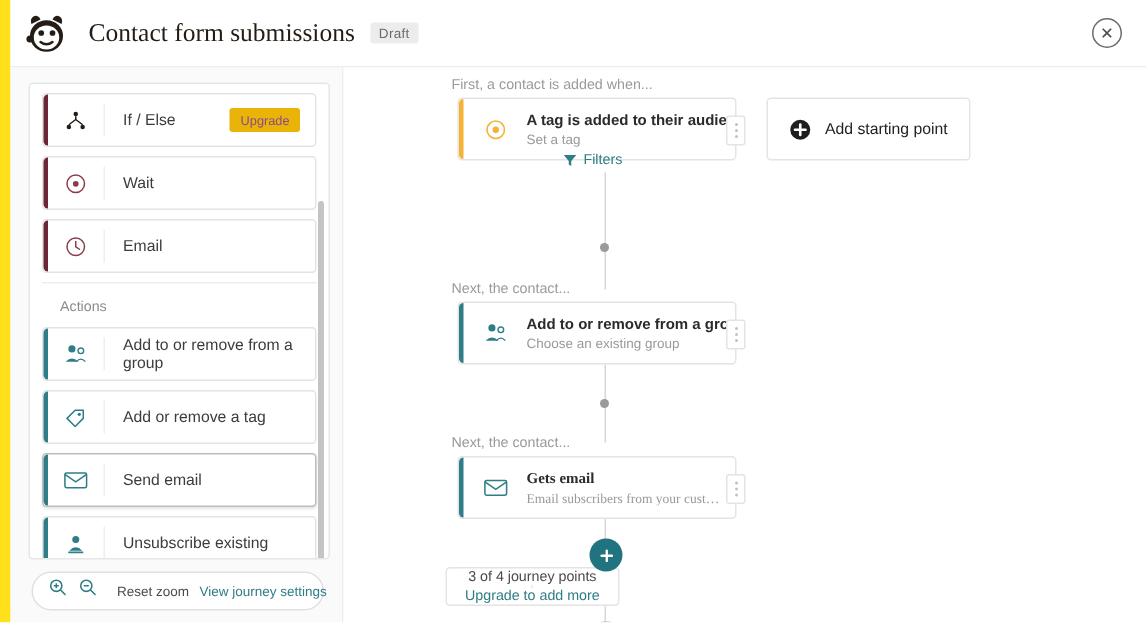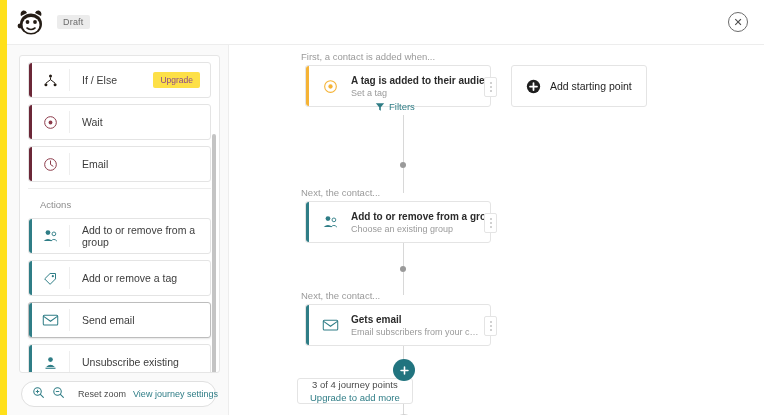--- a/index.html
+++ b/index.html
@@ -62,21 +62,21 @@
     height: 36px; margin-bottom: 6px; padding-left: 0; cursor: grab;
   }
   .block.selected { border-color: #bdbdbd; box-shadow: 0 1px 2px rgba(0,0,0,.10); }
   .block-bar { width: 3px; height: 100%; flex: 0 0 3px; border-radius: 3px 0 0 3px; }
   .block-icon {
     width: 38px; flex: 0 0 38px; display: flex; align-items: center; justify-content: center;
     border-right: 1px solid #eeeeee; height: 22px;
   }
   .block-label { font-size: 10.5px; color: #3c3c3c; padding-left: 12px; flex: 1; }
   .upgrade-badge {
-    font-size: 8.5px; color: #8a4a8a; background: #fde047;
+    font-size: 8.5px; color: #8a4a8a; background: #eab308;
     border-radius: 2px; padding: 3px 7px; margin-right: 10px;
   }
   .section-label {
     font-size: 9.5px; color: #8c8c8c; padding: 10px 10px 8px 12px;
     border-top: 1px solid #ededed; margin-top: 2px;
   }
   .sb-scrollbar {
     position: absolute; right: 3px; top: 78px; width: 4px; height: 248px;
     background: #c4c4c4; border-radius: 2px;
   }
@@ -147,20 +147,21 @@
         <ellipse cx="16" cy="18" rx="11" ry="10.5" fill="#241c15"></ellipse>
         <ellipse cx="16" cy="19" rx="8.5" ry="8" fill="#ffffff"></ellipse>
         <path d="M6 10 C4 5, 10 2, 12 7 Z" fill="#241c15"></path>
         <path d="M26 10 C28 5, 22 2, 20 7 Z" fill="#241c15"></path>
         <circle cx="12.5" cy="16" r="1.9" fill="#241c15"></circle>
         <circle cx="20" cy="16" r="1.9" fill="#241c15"></circle>
         <path d="M12 22 q4 3 8 0" stroke="#241c15" stroke-width="1.6" fill="none" stroke-linecap="round"></path>
         <circle cx="5" cy="20" r="2.4" fill="#241c15"></circle>
       </svg>
     </span>
+    <div class="page-title">Contact form submissions</div>
     <div class="status-badge">Draft</div>
     <div class="header-spacer"></div>
     <button class="close-btn">✕</button>
   </div>
 
   <div class="sidebar">
     <div class="sidebar-scroll">
       <div class="block-list">
 
         <div class="block">
@@ -334,21 +335,21 @@
           <i></i>
           <i></i>
         </div>
     </div>
 
     <div class="conn" style="left:174px; top:198px; height:24px;"></div>
     <div class="conn-dot" style="left:171px; top:221px;"></div>
     <div class="conn" style="left:174px; top:227px; height:23px;"></div>
 
     <div class="caption" style="left:72px; top:245px;">Next, the contact...</div>
-    <div class="node" style="left:76px; top:259px; width:186px;">
+    <div class="node" style="left:76px; top:259px; width:186px;font-family:Liberation Serif, serif;">
       <div class="node-bar" style="background:#2f7d86"></div>
       <div class="node-icon">
         <svg viewBox="0 0 20 16" width="17" height="14">
           <rect x="1.5" y="2.5" width="17" height="11.5" rx="1.2" stroke="#2f7d86" stroke-width="1.2" fill="none"></rect>
           <path d="M1.5 3.5 L10 9.5 L18.5 3.5" stroke="#2f7d86" stroke-width="1.2" fill="none"></path>
         </svg>
       </div>
       <div class="node-text">
         <div class="node-title">Gets email</div>
         <div class="node-sub">Email subscribers from your customer jo...</div>

